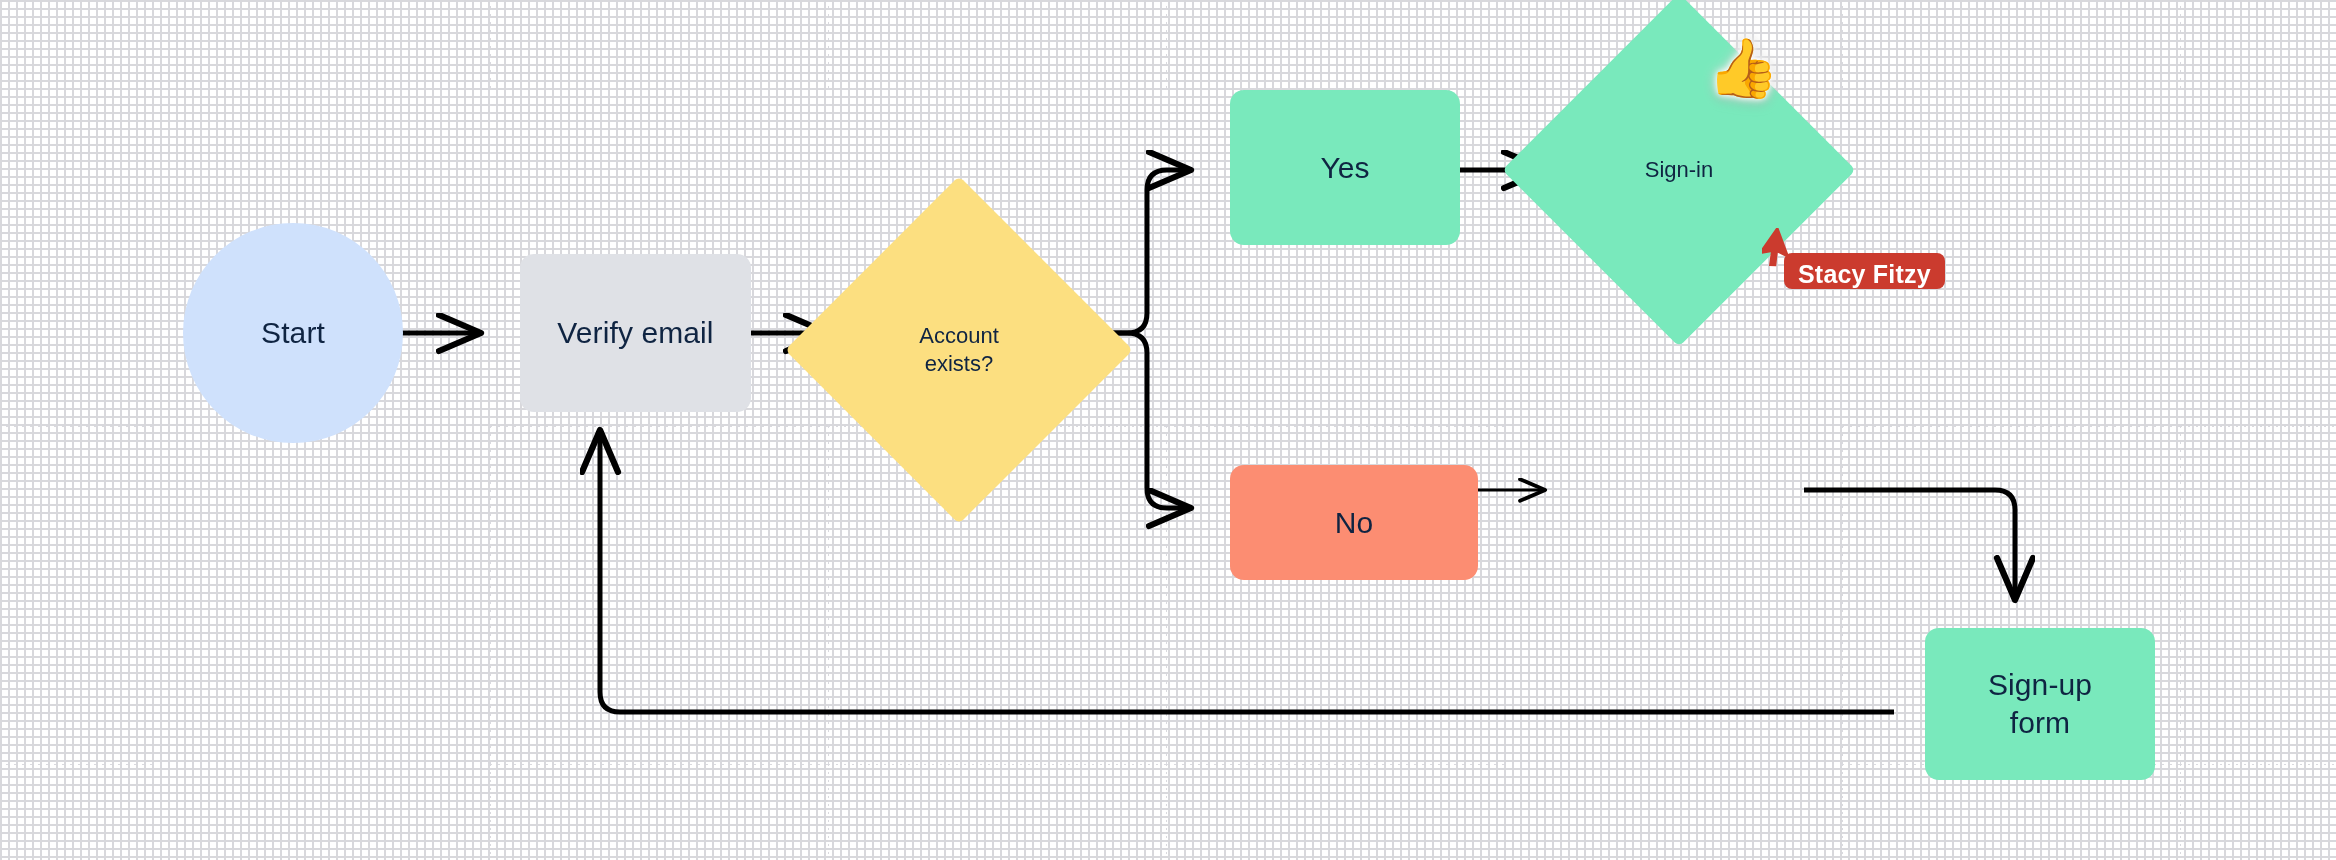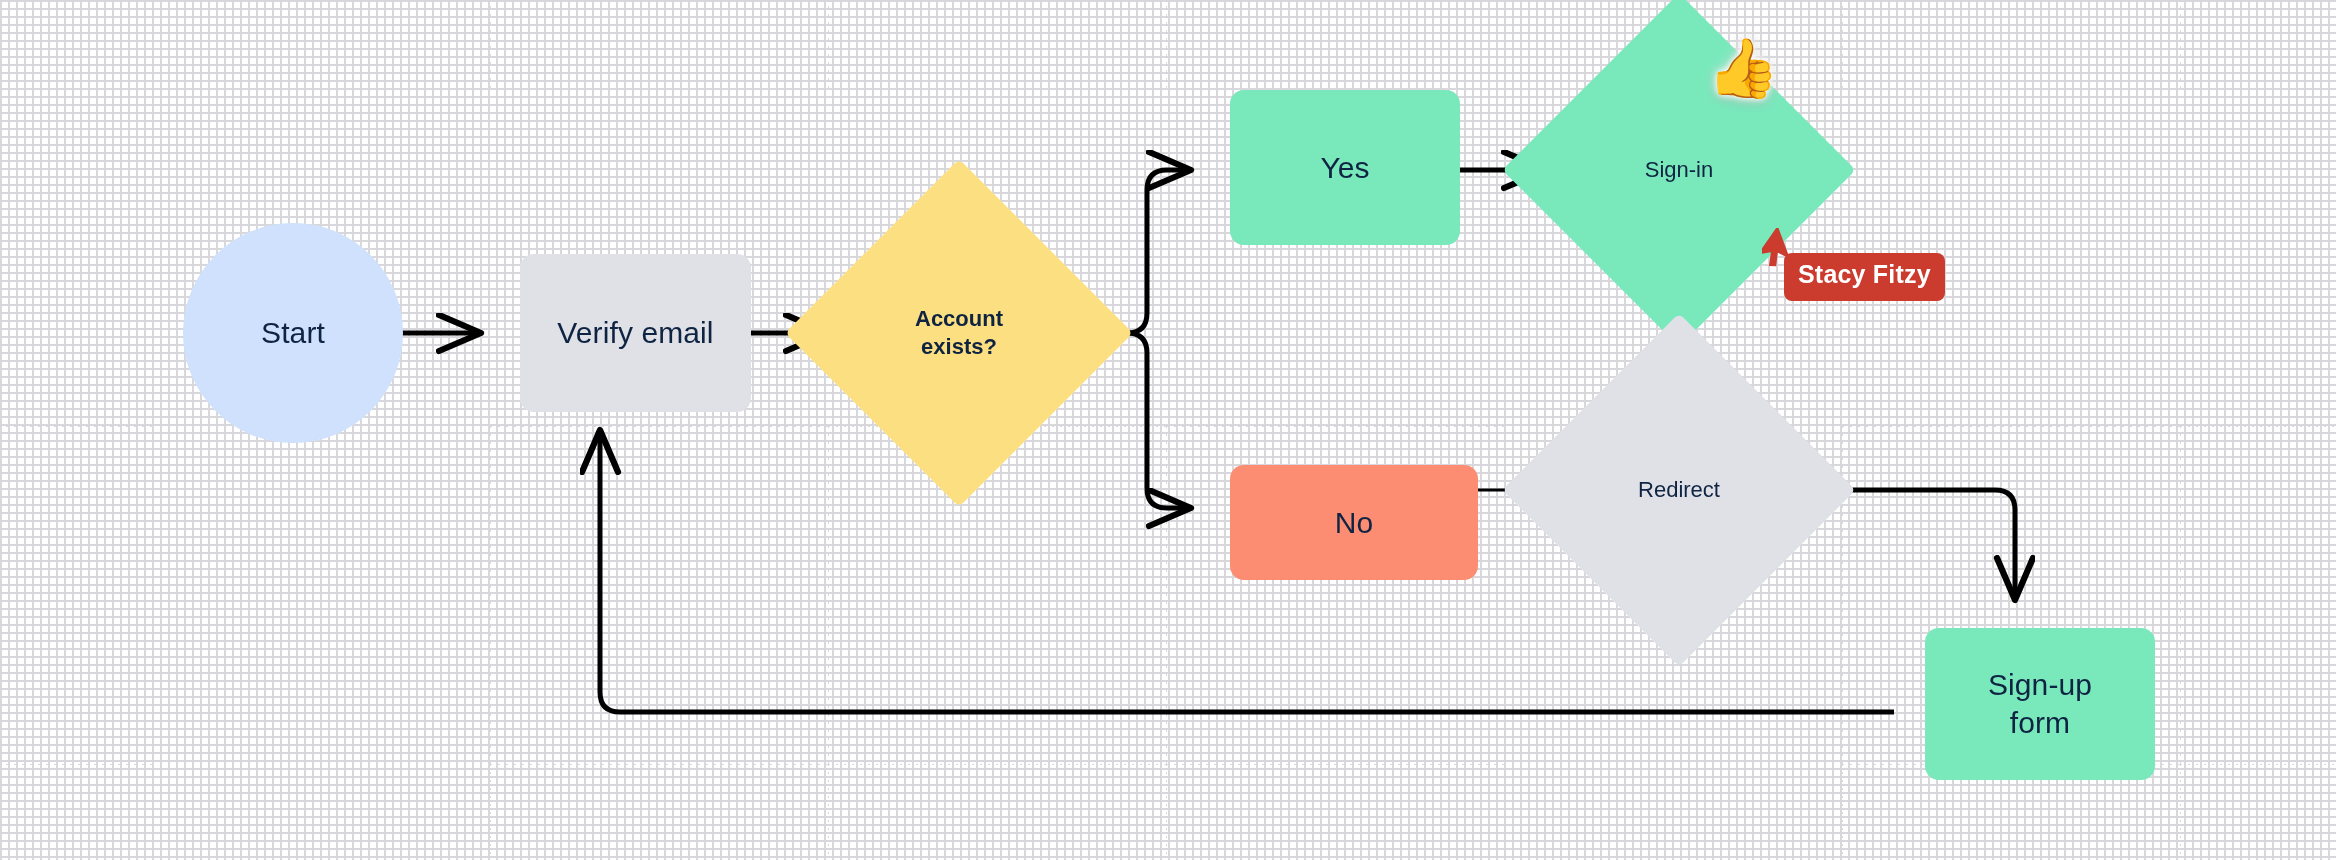--- a/index.html
+++ b/index.html
@@ -105,21 +105,21 @@
     top: 0;
   }
   .cursor-label {
     position: absolute;
     left: 22px;
     top: 25px;
     background: #cb3b2e;
     color: #ffffff;
     font-size: 25px;
     font-weight: bold;
-    padding: 7px 14px 12px 14px;
+    padding: 7px 14px 0 14px;
     border-radius: 8px;
     white-space: nowrap;
     letter-spacing: 0.2px;
   }
 </style>
 </head>
 <body>
 
 <div id="canvas">
 
@@ -160,21 +160,21 @@
   </svg>
 
   <div class="node node-circle" style="left:152px; top:223px; width:220px; height:220px; background:#cfe1fc;">
     <span>Start</span>
   </div>
 
   <div class="node node-rect" style="left:489px; top:254px; width:231px; height:158px; background:#dfe1e6;">
     <span>Verify email</span>
   </div>
 
-  <div class="node-diamond-wrap" style="left:836px; top:210px; width:246px; height:246px;font-weight:bold;">
+  <div class="node-diamond-wrap" style="left:836px; top:227px; width:246px; height:246px;">
     <div class="node-diamond-shape" style="background:#fcdf80;"></div>
     <div class="node-diamond-label">
       <span>
         <span>Account</span><br>
         <span>exists?</span>
       </span>
     </div>
   </div>
 
   <div class="node node-rect" style="left:1199px; top:90px; width:230px; height:155px; background:#79e9bc;">
@@ -183,24 +183,20 @@
 
   <div class="node-diamond-wrap" style="left:1554px; top:45px; width:250px; height:250px;">
     <div class="node-diamond-shape" style="background:#79e9bc;"></div>
     <div class="node-diamond-label">Sign-in</div>
   </div>
 
   <div class="node node-rect" style="left:1199px; top:465px; width:248px; height:115px; background:#fc8d72;">
     <span>No</span>
   </div>
 
-  <div class="node-diamond-wrap" style="left:1554px; top:365px; width:250px; height:250px;">
-    <div class="node-diamond-shape" style="background:#dfe1e6;"></div>
-    <div class="node-diamond-label">Redirect</div>
-  </div>
 
   <div class="node node-rect" style="left:1894px; top:628px; width:230px; height:152px; background:#79e9bc;align-items:center;">
     <span>
       <span>Sign-up</span><br>
       <span>form</span>
     </span>
   </div>
 
   <div class="sticker" style="left:1707px; top:32px;">👍</div>
 

